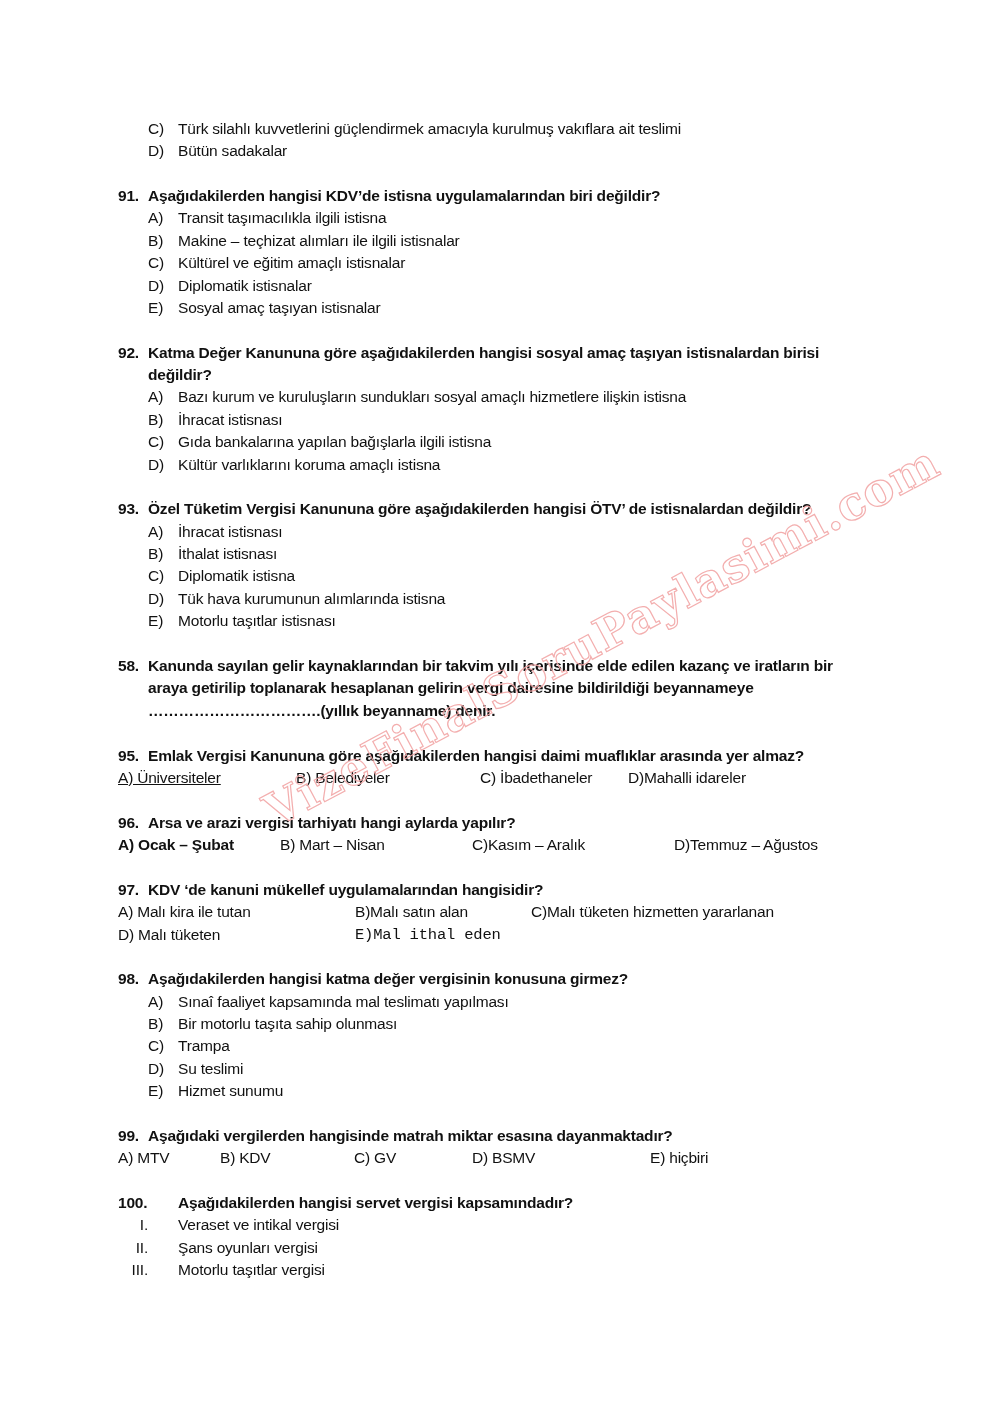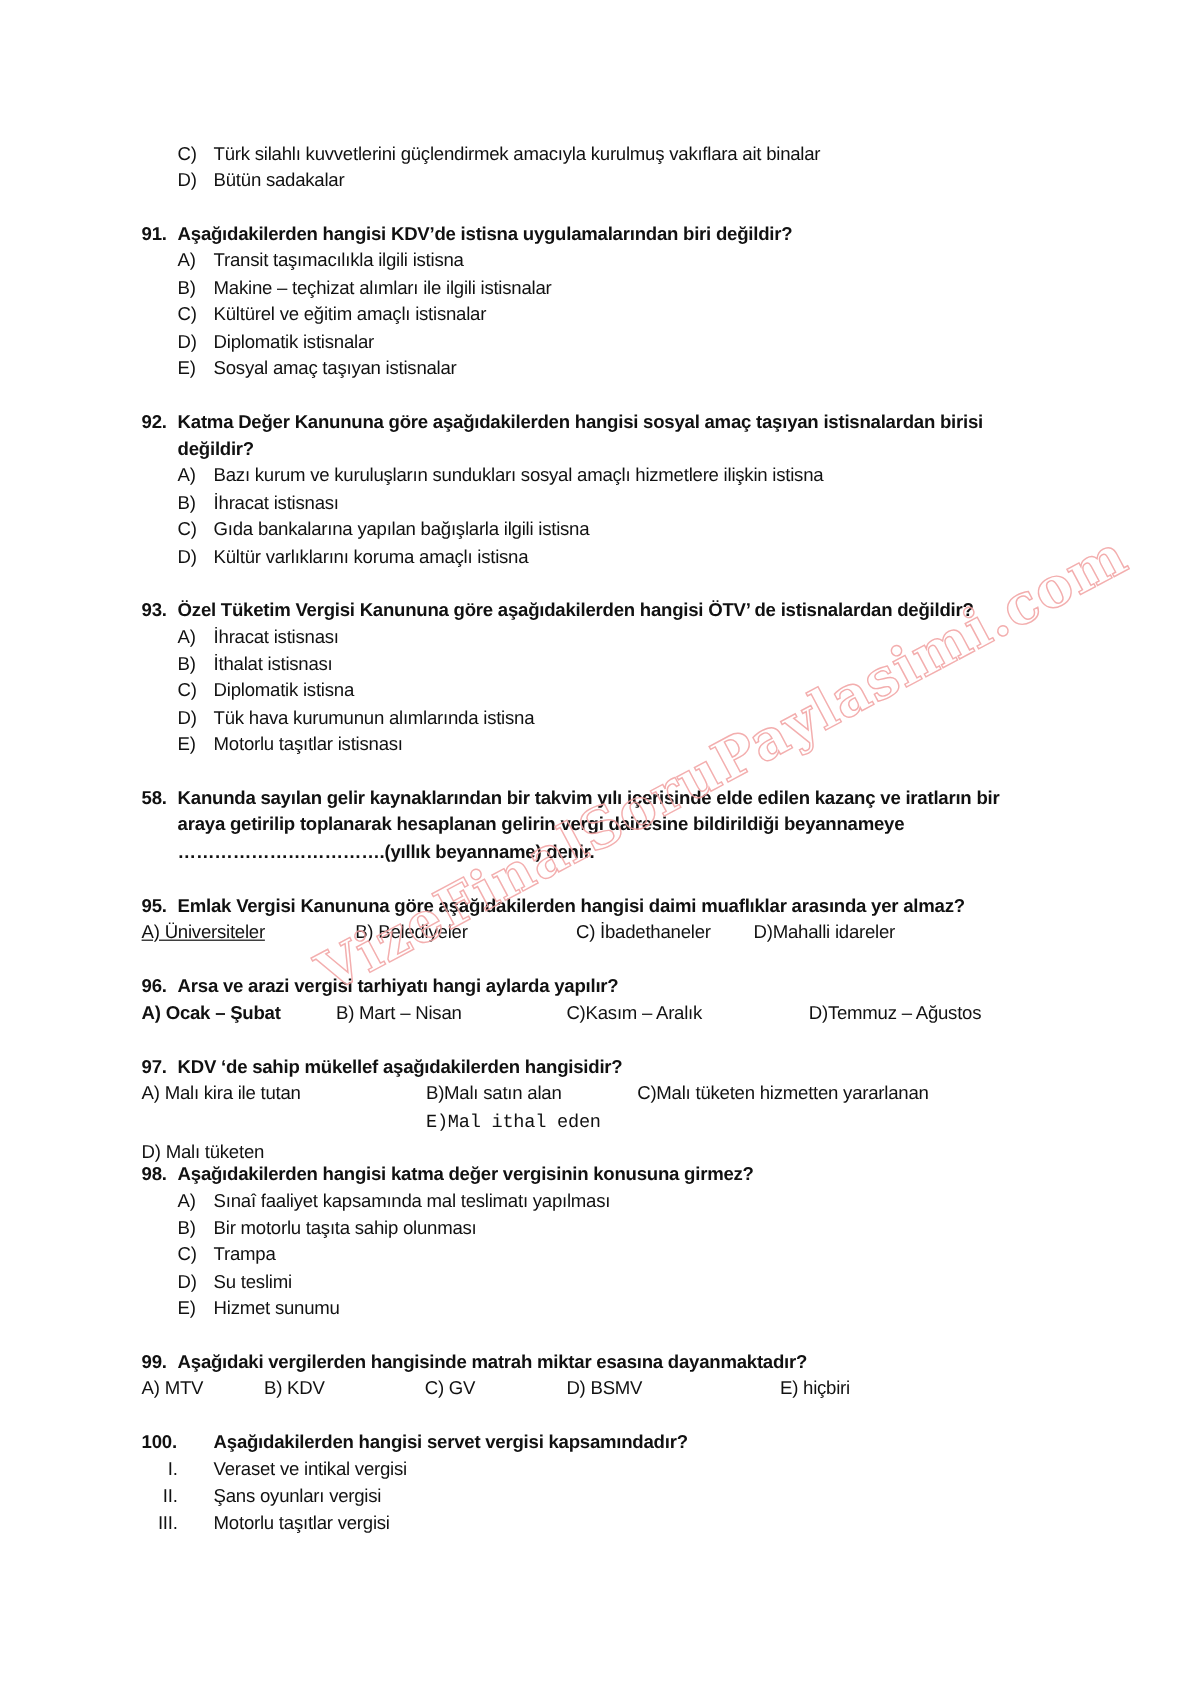--- a/index.html
+++ b/index.html
@@ -21,21 +21,21 @@
                font-size: 46px; color: transparent; -webkit-text-stroke: 1.2px #f2a6a6;
                letter-spacing: 1px; white-space: nowrap; pointer-events: none; opacity: 0.9; }
 </style>
 </head>
 <body>
 
 <div class="page">
 
   <div class="line" style="top:119px;">
     <span class="optl">C)</span>
-    <span class="optt">Türk silahlı kuvvetlerini güçlendirmek amacıyla kurulmuş vakıflara ait binalar</span>
+    <span class="optt">Türk silahlı kuvvetlerini güçlendirmek amacıyla kurulmuş vakıflara ait teslimi</span>
   </div>
   <div class="line" style="top:141px;">
     <span class="optl">D)</span>
     <span class="optt">Bütün sadakalar</span>
   </div>
 
   <div class="line q" style="top:186px;">
     <span class="num">91.</span>
     <span class="qtext">Aşağıdakilerden hangisi KDV’de istisna uygulamalarından biri değildir?</span>
   </div>
@@ -137,29 +137,29 @@
   </div>
   <div class="line" style="top:835px;">
     <span class="inl" style="left:118px;font-weight:bold;">A) Ocak – Şubat</span>
     <span class="inl" style="left:280px;">B) Mart – Nisan</span>
     <span class="inl" style="left:472px;">C)Kasım – Aralık</span>
     <span class="inl" style="left:674px;">D)Temmuz – Ağustos</span>
   </div>
 
   <div class="line q" style="top:880px;">
     <span class="num">97.</span>
-    <span class="qtext">KDV ‘de sahip mükellef aşağıdakilerden hangisidir?</span>
+    <span class="qtext">KDV ‘de kanuni mükellef uygulamalarından hangisidir?</span>
   </div>
   <div class="line" style="top:902px;">
     <span class="inl" style="left:118px;">A) Malı kira ile tutan</span>
     <span class="inl" style="left:355px;">B)Malı satın alan</span>
     <span class="inl" style="left:531px;">C)Malı tüketen hizmetten yararlanan</span>
   </div>
   <div class="line" style="top:925px;">
-    <span class="inl" style="left:118px;margin-top:26px;">D) Malı tüketen</span>
+    <span class="inl" style="left:118px;">D) Malı tüketen</span>
     <span class="inl" style="left:355px;font-family:Liberation Mono, monospace;">E)Mal ithal eden</span>
   </div>
 
   <div class="line q" style="top:969px;">
     <span class="num">98.</span>
     <span class="qtext">Aşağıdakilerden hangisi katma değer vergisinin konusuna girmez?</span>
   </div>
   <div class="line" style="top:992px;">
     <span class="optl">A)</span>
     <span class="optt">Sınaî faaliyet kapsamında mal teslimatı yapılması</span>

